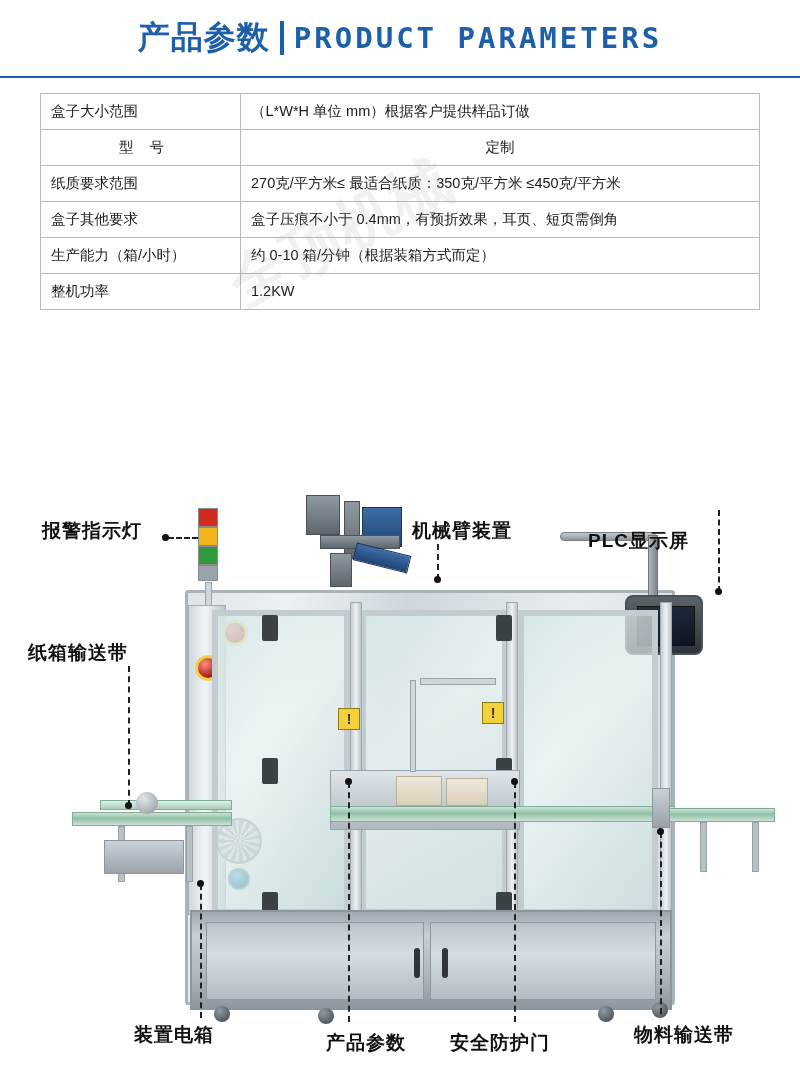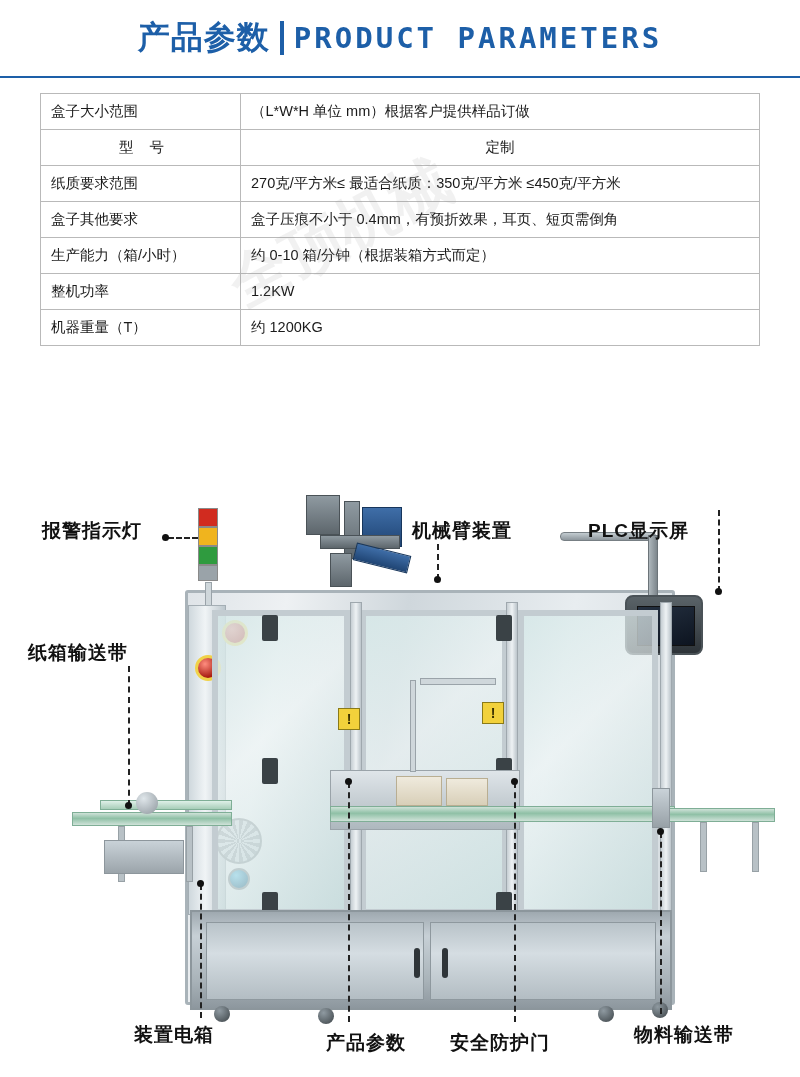--- a/index.html
+++ b/index.html
@@ -312,24 +312,20 @@
         <td>盒子压痕不小于 0.4mm，有预折效果，耳页、短页需倒角</td>
       </tr>
       <tr>
         <td>生产能力（箱/小时）</td>
         <td>约 0-10 箱/分钟（根据装箱方式而定）</td>
       </tr>
       <tr>
         <td>整机功率</td>
         <td>1.2KW</td>
       </tr>
-      <tr>
-        <td>机器重量（T）</td>
-        <td>约 1200KG</td>
-      </tr>
     </tbody>
   </table>
 </div>
 
 <div class="photo">
 
   <div class="mach frame-outer"></div>
 
   <div class="tower-lamp">
     <div class="lamp-seg" style="background:#d12b1f"></div>
@@ -410,21 +406,21 @@
   <div class="caster" style="left:652px;top:562px;"></div>
 
   <div class="callout" style="left:42px;top:78px;">报警指示灯</div>
   <div class="lead h" style="left:168px;top:97px;width:30px;"></div>
   <div class="dot" style="left:162px;top:94px;"></div>
 
   <div class="callout" style="left:412px;top:78px;">机械臂装置</div>
   <div class="lead v" style="left:437px;top:104px;height:36px;"></div>
   <div class="dot" style="left:434px;top:136px;"></div>
 
-  <div class="callout" style="left:588px;top:78px;">PLC显示屏</div>
+  <div class="callout" style="left:588px;top:88px;">PLC显示屏</div>
   <div class="lead v" style="left:718px;top:70px;height:82px;"></div>
   <div class="dot" style="left:715px;top:148px;"></div>
 
   <div class="callout" style="left:28px;top:200px;">纸箱输送带</div>
   <div class="lead v" style="left:128px;top:226px;height:140px;"></div>
   <div class="dot" style="left:125px;top:362px;"></div>
 
   <div class="callout" style="left:134px;top:582px;">装置电箱</div>
   <div class="lead v" style="left:200px;top:444px;height:134px;"></div>
   <div class="dot" style="left:197px;top:440px;"></div>

